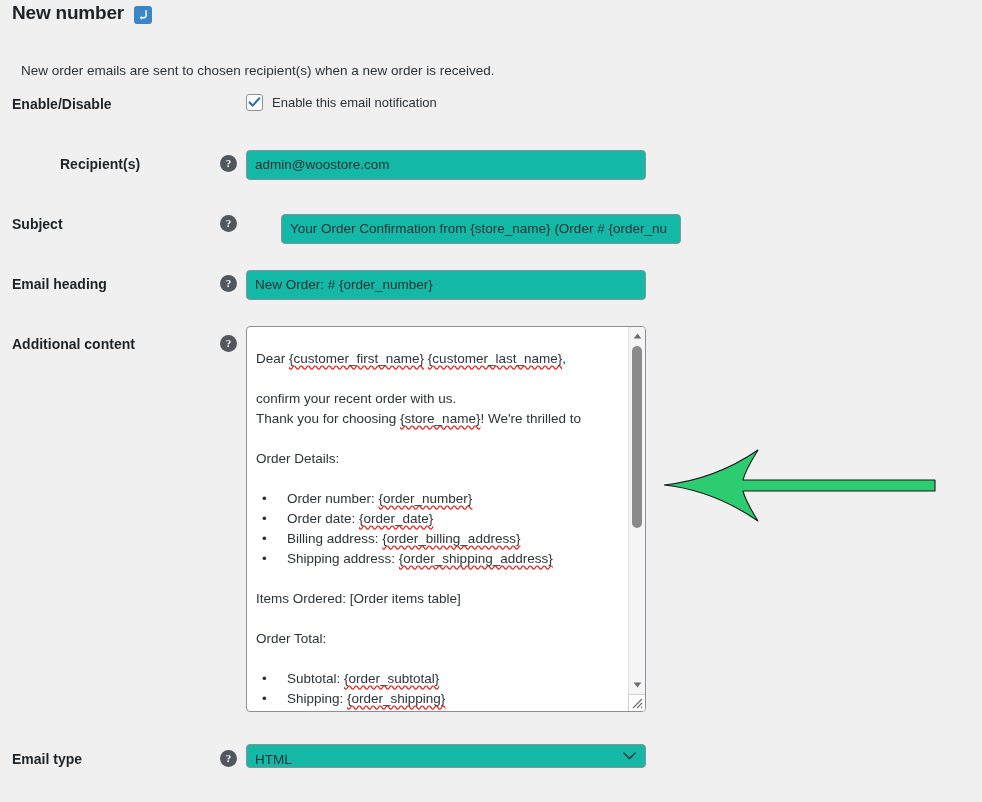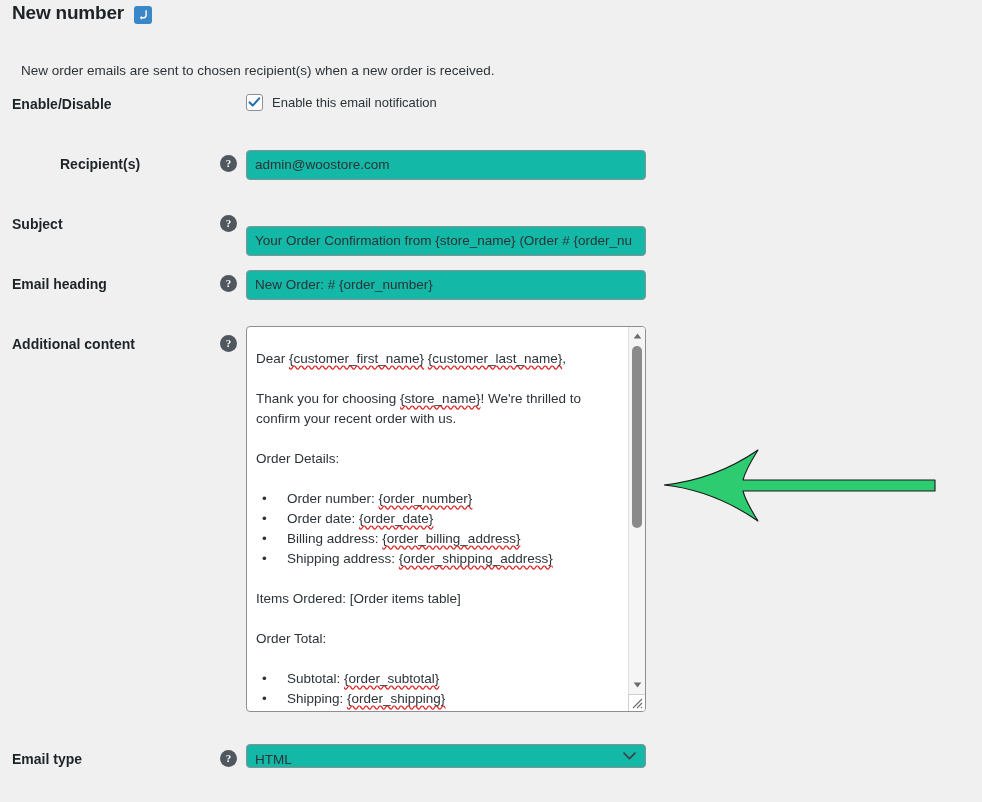--- a/index.html
+++ b/index.html
@@ -277,40 +277,40 @@
 
 <div class="form-row" style="top:150px;">
   <div class="row-label" style="top:6px;padding-left:48px;">Recipient(s)</div>
   <div class="help-tip" style="top:5px;">?</div>
   <div class="field-box text-input" style="top:0px;">admin@woostore.com</div>
 </div>
 
 <div class="form-row" style="top:210px;">
   <div class="row-label" style="top:6px;">Subject</div>
   <div class="help-tip" style="top:5px;">?</div>
-  <div class="field-box text-input" style="top:16px;">Your Order Confirmation from {store_name} (Order # {order_nu</div>
+  <div class="field-box text-input" style="top:4px;margin-left:35px;">Your Order Confirmation from {store_name} (Order # {order_nu</div>
 </div>
 
 <div class="form-row" style="top:270px;">
   <div class="row-label" style="top:6px;">Email heading</div>
   <div class="help-tip" style="top:5px;">?</div>
   <div class="field-box text-input" style="top:0px;">New Order: # {order_number}</div>
 </div>
 
 <div class="form-row" style="top:330px;">
   <div class="row-label" style="top:6px;">Additional content</div>
   <div class="help-tip" style="top:5px;">?</div>
 </div>
 
 <div class="textarea-box">
   <div class="textarea-content" id="ta-body">
       <div class="ta-p"><span>Dear </span><span class="sp">{customer_first_name}</span><span> </span><span class="sp">{customer_last_name}</span><span>,</span></div>
       <div class="ta-blank"></div>
+      <div class="ta-p"><span>confirm your recent order with us.</span></div>
       <div class="ta-p"><span>Thank you for choosing </span><span class="sp">{store_name}</span><span>! We're thrilled to</span></div>
-      <div class="ta-p"><span>confirm your recent order with us.</span></div>
       <div class="ta-blank"></div>
       <div class="ta-p"><span>Order Details:</span></div>
       <div class="ta-blank"></div>
       <div class="ta-li">
         <span class="ta-bullet">•</span>
         <span><span>Order number: </span><span class="sp">{order_number}</span></span>
       </div>
       <div class="ta-li">
         <span class="ta-bullet">•</span>
         <span><span>Order date: </span><span class="sp">{order_date}</span></span>

